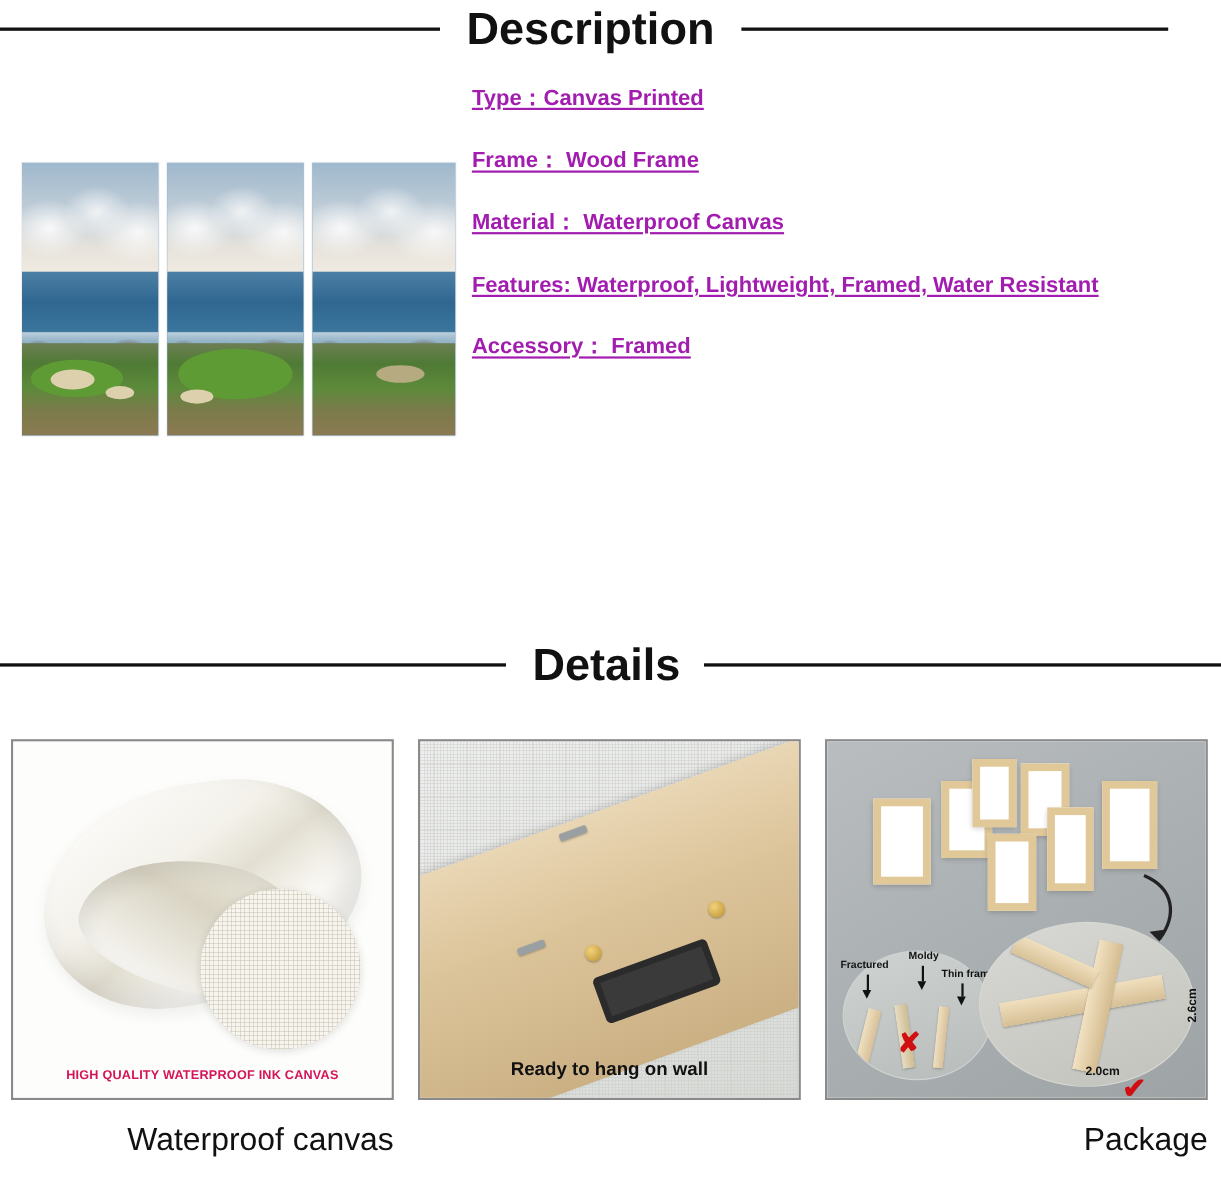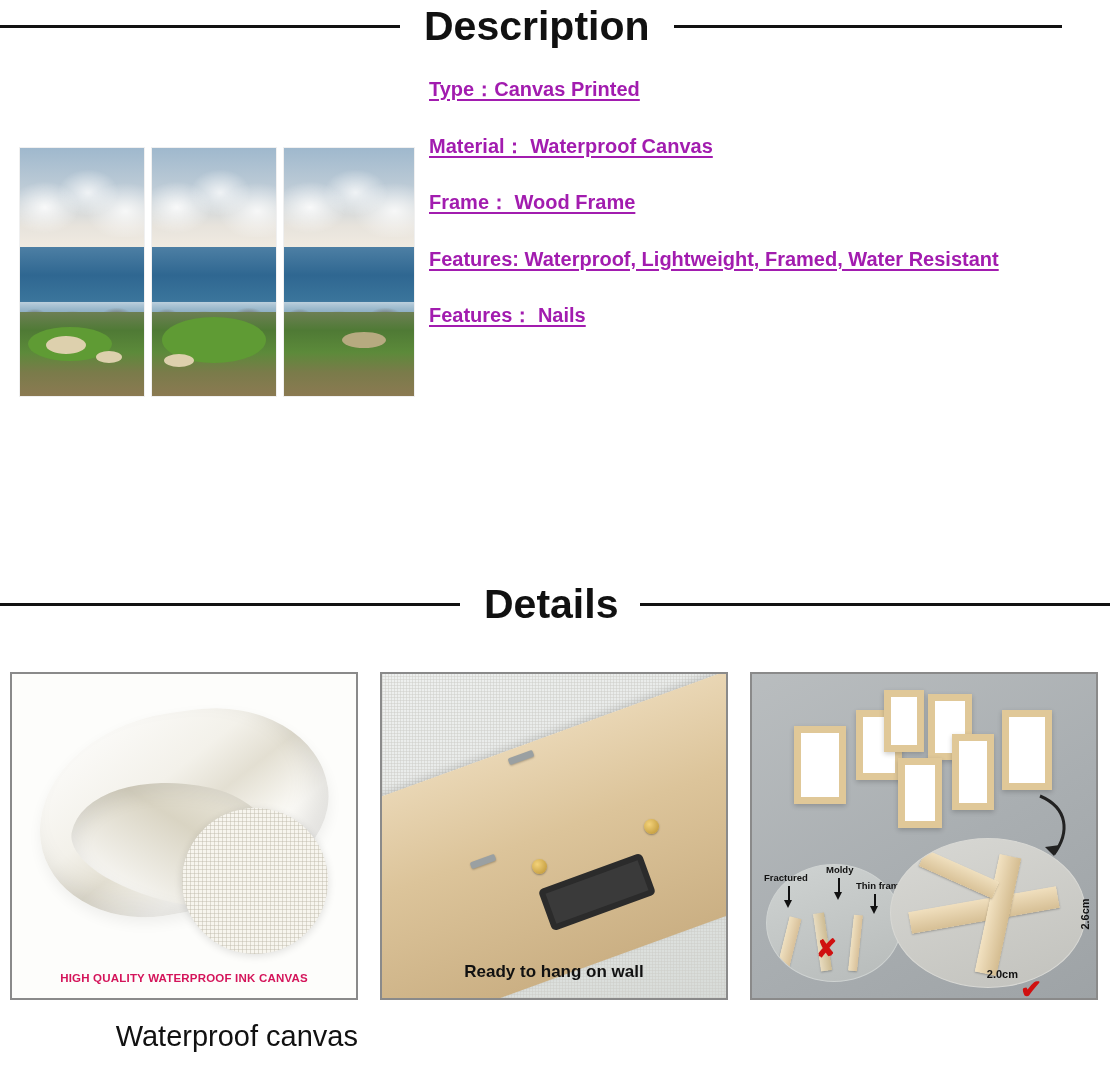--- a/index.html
+++ b/index.html
@@ -292,24 +292,24 @@
 <div class="page">
 
   <div class="section-head" id="desc-head">
     <div class="rule rule-left"></div>
     <div class="section-title">Description</div>
     <div class="rule rule-right"></div>
   </div>
 
   <div class="specs">
     <div class="spec-line">Type：Canvas Printed</div>
+    <div class="spec-line">Frame：  Wood Frame</div>
     <div class="spec-line">Material：  Waterproof Canvas</div>
-    <div class="spec-line">Frame：  Wood Frame</div>
     <div class="spec-line">Features: Waterproof, Lightweight, Framed, Water Resistant</div>
-    <div class="spec-line">Features：  Nails</div>
+    <div class="spec-line">Accessory：  Framed</div>
   </div>
 
   <div class="triptych">
     <div class="panel p1">
       <div class="sky"></div>
       <div class="clouds"></div>
       <div class="sea"></div>
       <div class="surf"></div>
       <div class="rocks"></div>
       <div class="land"></div>
@@ -405,16 +405,17 @@
 
         <div class="c3-oval oval-right">
           <div class="stick" style="left:18px; top:60px; width:150px; height:22px; transform:rotate(-10deg); background:linear-gradient(to bottom,#f0dfbe,#d6bf95);"></div>
           <div class="stick" style="left:96px; top:16px; width:22px; height:120px; transform:rotate(12deg); background:linear-gradient(to right,#f2e2c2,#d4bc90);"></div>
           <div class="stick" style="left:28px; top:26px; width:80px; height:18px; transform:rotate(24deg); background:linear-gradient(to bottom,#efdfbe,#d9c298);"></div>
         </div>
         <div class="dim-label dim-vert" style="right:-4px; bottom:78px;">2.6cm</div>
         <div class="dim-label" style="right:78px; bottom:18px;">2.0cm</div>
         <div class="check-mark" style="right:54px; bottom:-4px;">✔</div>
       </div>
+      <div class="card-caption">Package</div>
     </div>
 
   </div>
 </div>
 
 </body></html>

